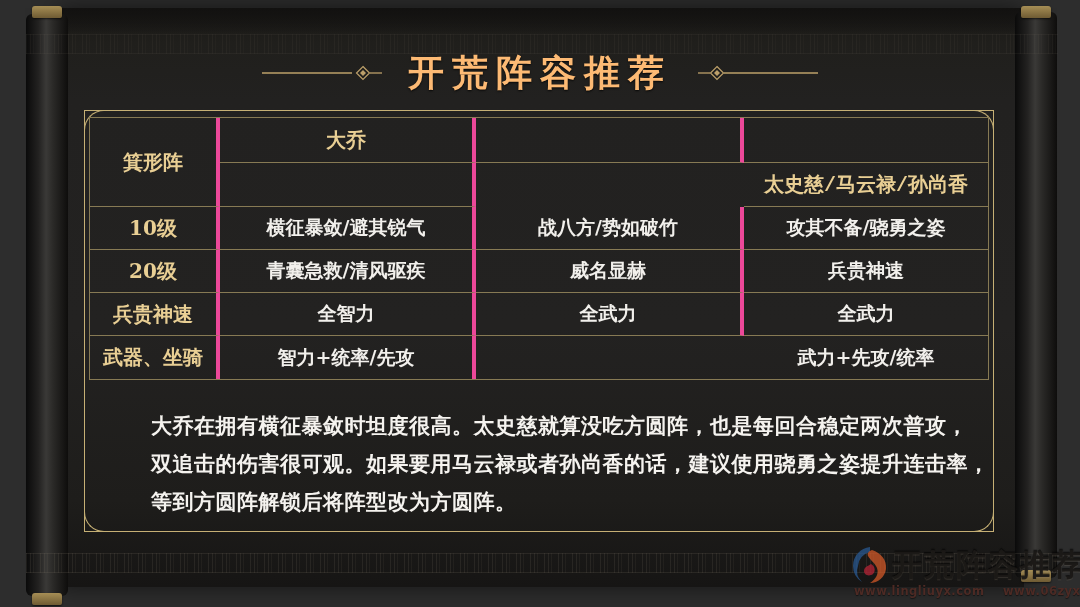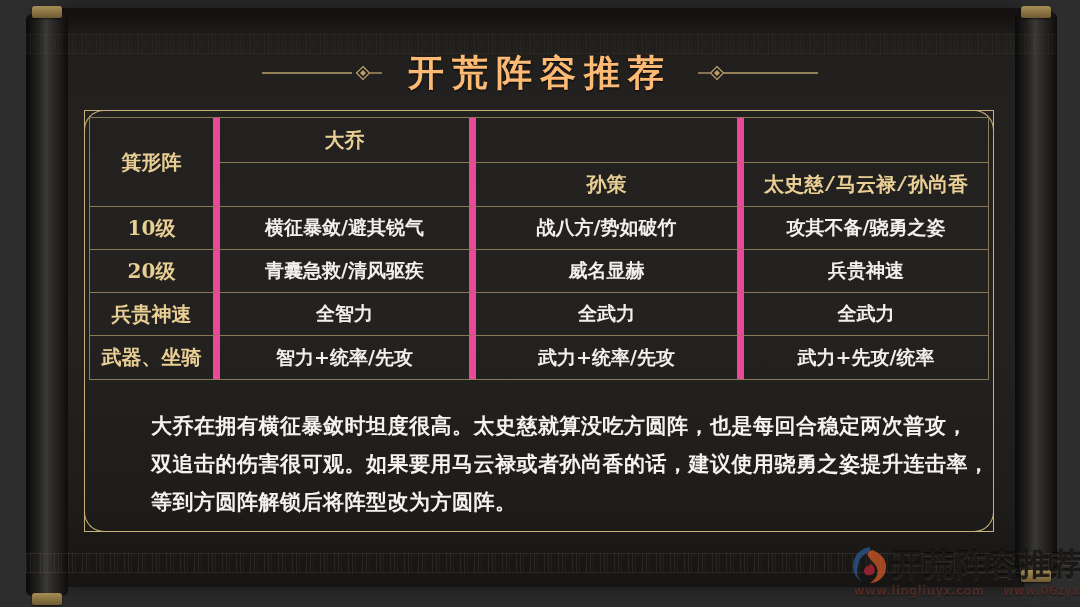--- a/index.html
+++ b/index.html
@@ -79,21 +79,21 @@
   
   .lineup-table {
     position:absolute; left:4px; top:6px;
     display:grid;
     grid-template-columns:130px 256px 268px 244px;
     grid-template-rows:45px 44px 43px 43px 43px 43px;
     border:1px solid #877a54;
   }
   .cell {
     display:flex; align-items:center; justify-content:center;
-    border-right:7px solid #ec4899; border-bottom:1px solid #877a54;
+    border-right:4px solid #ec4899; border-bottom:1px solid #877a54;
     white-space:nowrap;
   }
   .cell.no-r { border-right:none; }
   .cell.no-b { border-bottom:none; }
   .cell.gold  { color:#e9cf94; font-size:20px; font-weight:bold; }
   .cell.white { color:#f2f0ec; font-size:19px; font-weight:bold; }
   .cell.formation { grid-row:1 / 3; grid-column:1;text-align:center; }
 
   
   .notes {
@@ -164,41 +164,39 @@
   <div class="corner br"></div>
 
   <div class="lineup-table">
 
     <div class="cell gold formation">箕形阵</div>
     <div class="cell gold" style="grid-row:1;grid-column:2;">大乔</div>
     <div class="cell" style="grid-row:1;grid-column:3;"></div>
     <div class="cell no-r" style="grid-row:1;grid-column:4;"></div>
 
     <div class="cell" style="grid-row:2;grid-column:2;"></div>
-    <div class="cell gold" style="grid-row:2;grid-column:3;">孙策</div>
     <div class="cell gold no-r" style="grid-row:2;grid-column:4;font-family:Liberation Mono, monospace;">太史慈/马云禄/孙尚香</div>
 
     <div class="cell gold" style="grid-row:3;grid-column:1;">10级</div>
     <div class="cell white" style="grid-row:3;grid-column:3;">战八方/势如破竹</div>
     <div class="cell white" style="grid-row:3;grid-column:2;">横征暴敛/避其锐气</div>
     <div class="cell white no-r" style="grid-row:3;grid-column:4;">攻其不备/骁勇之姿</div>
 
     <div class="cell gold" style="grid-row:4;grid-column:1;">20级</div>
     <div class="cell white" style="grid-row:4;grid-column:2;">青囊急救/清风驱疾</div>
     <div class="cell white no-r" style="grid-row:4;grid-column:4;">兵贵神速</div>
     <div class="cell white" style="grid-row:4;grid-column:3;">威名显赫</div>
 
     <div class="cell gold" style="grid-row:5;grid-column:1;">兵贵神速</div>
     <div class="cell white" style="grid-row:5;grid-column:2;">全智力</div>
     <div class="cell white" style="grid-row:5;grid-column:3;">全武力</div>
     <div class="cell white no-r" style="grid-row:5;grid-column:4;">全武力</div>
 
     <div class="cell gold no-b" style="grid-row:6;grid-column:1;text-align:center;">武器、坐骑</div>
     <div class="cell white no-b" style="grid-row:6;grid-column:2;">智力+统率/先攻</div>
-    <div class="cell white no-b" style="grid-row:6;grid-column:3;">武力+统率/先攻</div>
     <div class="cell white no-b no-r" style="grid-row:6;grid-column:4;">武力+先攻/统率</div>
   </div>
 
   <div class="notes">
     <div>大乔在拥有横征暴敛时坦度很高。太史慈就算没吃方圆阵，也是每回合稳定两次普攻，</div>
     <div>双追击的伤害很可观。如果要用马云禄或者孙尚香的话，建议使用骁勇之姿提升连击率，</div>
     <div>等到方圆阵解锁后将阵型改为方圆阵。</div>
   </div>
 </div>
 

